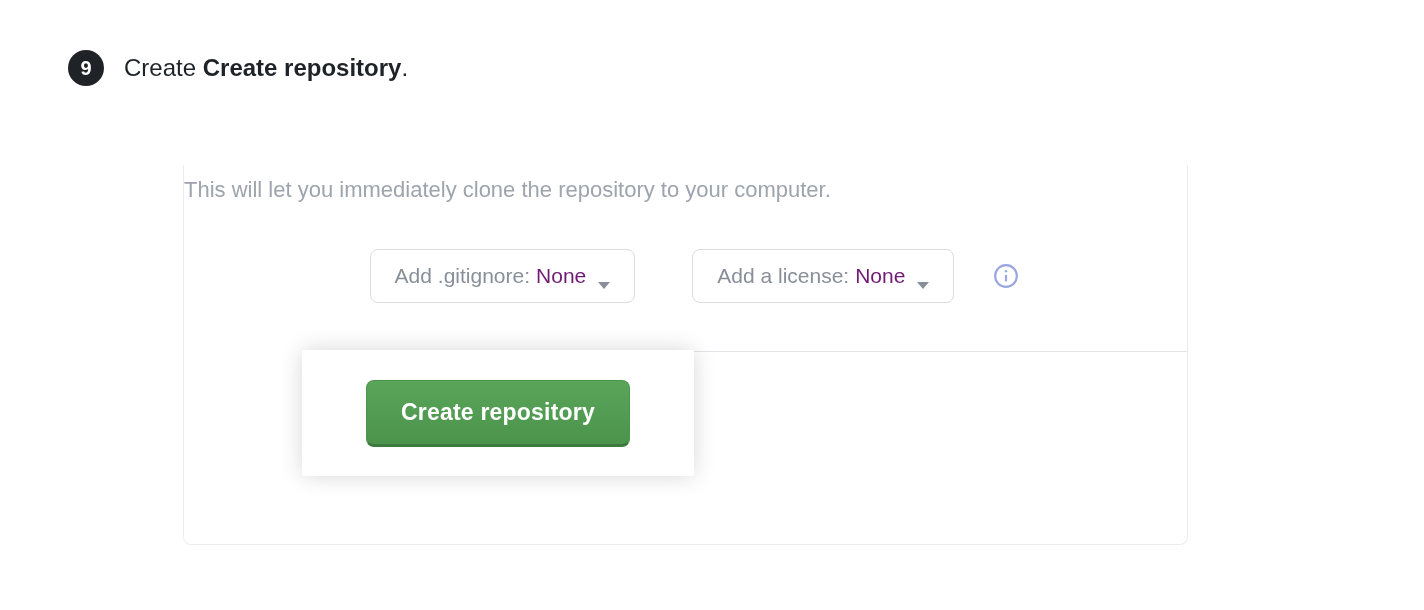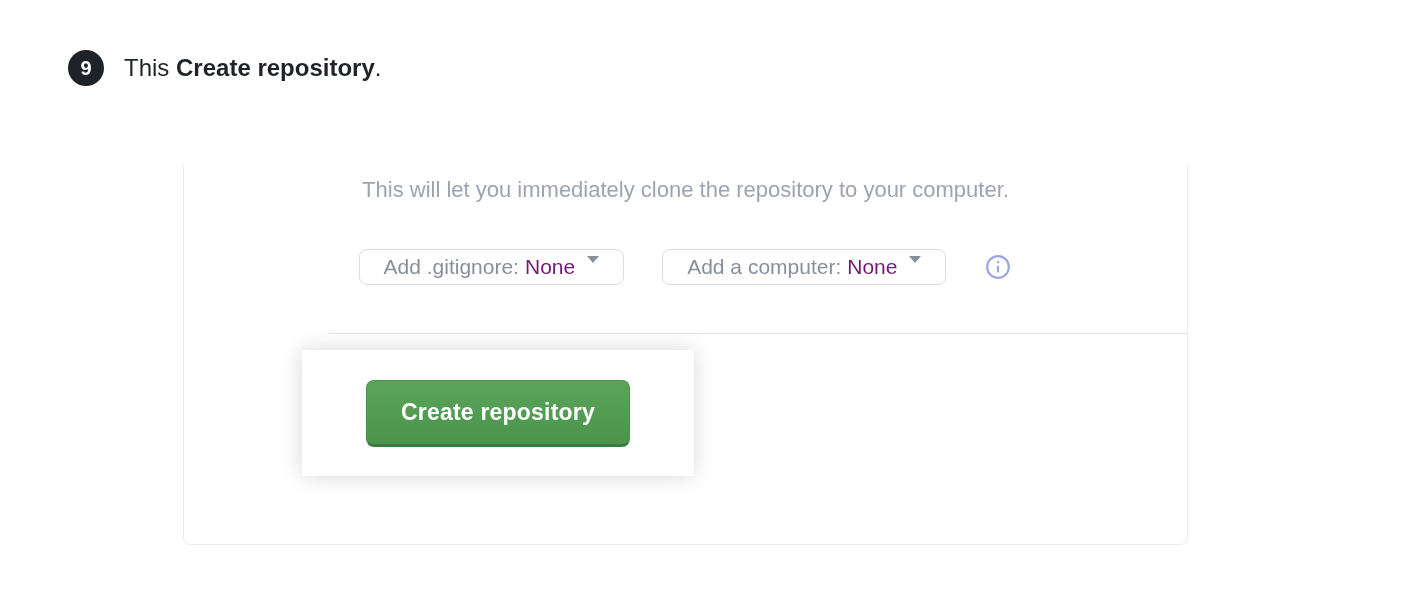--- a/index.html
+++ b/index.html
@@ -46,43 +46,43 @@
     top: 165px;
     width: 1005px;
     height: 380px;
     background: #ffffff;
     border: 1px solid #ececec;
     border-top: none;
     border-radius: 0 0 8px 8px;
     overflow: visible;
   }
   .panel-desc {
-    text-align: center;
     font-size: 22px;
     color: #9ea4ad;
     margin-top: 12px;
   }
   .dropdown-row {
     display: flex;
     align-items: center;
     justify-content: center;
     gap: 38px;
     margin-top: 46px;
   }
   .dropdown {
     border: 1px solid #dcdcdc;
     border-radius: 8px;
     background: #ffffff;
-    padding: 5px 24px;
+    padding: 14px 24px;
     display: inline-flex;
-    align-items: flex-start;
+    align-items: flex-end;
     gap: 6px;
     font-size: 21px;
     color: #888f99;
     cursor: pointer;
+    margin-left: 19px;
   }
   .dropdown .value { color: #701a75; font-weight: 500; }
   .caret {
     width: 0; height: 0;
     border-left: 6px solid transparent;
     border-right: 6px solid transparent;
     border-top: 7px solid #888f99;
     margin-left: 6px;
     position: relative;
     top: 1px;
@@ -126,35 +126,35 @@
   }
 </style>
 </head>
 <body>
 
 <div class="step-header">
   <div class="step-badge">
     <span>9</span>
   </div>
   <div class="step-text">
-    <span>This </span><span class="bold">Create repository</span><span>.</span>
+    <span>Create </span><span class="bold">Create repository</span><span>.</span>
   </div>
 </div>
 
 <div class="panel">
   <div class="panel-desc">This will let you immediately clone the repository to your computer.</div>
 
   <div class="dropdown-row">
     <div class="dropdown">
       <span>Add .gitignore: </span>
       <span class="value">None</span>
       <span class="caret"></span>
     </div>
     <div class="dropdown">
-      <span>Add a computer: </span>
+      <span>Add a license: </span>
       <span class="value">None</span>
       <span class="caret"></span>
     </div>
     <div class="info-icon">
       <svg viewBox="0 0 24 24" fill="none" stroke="#9aa6e0" stroke-width="2">
         <circle cx="12" cy="12" r="10"></circle>
         <line x1="12" y1="11" x2="12" y2="17"></line>
         <circle cx="12" cy="7.5" r="1.1" fill="#9aa6e0" stroke="none"></circle>
       </svg>
     </div>

